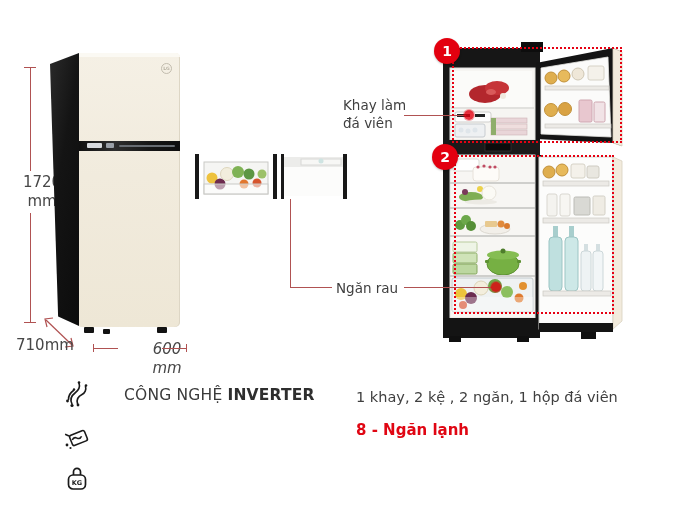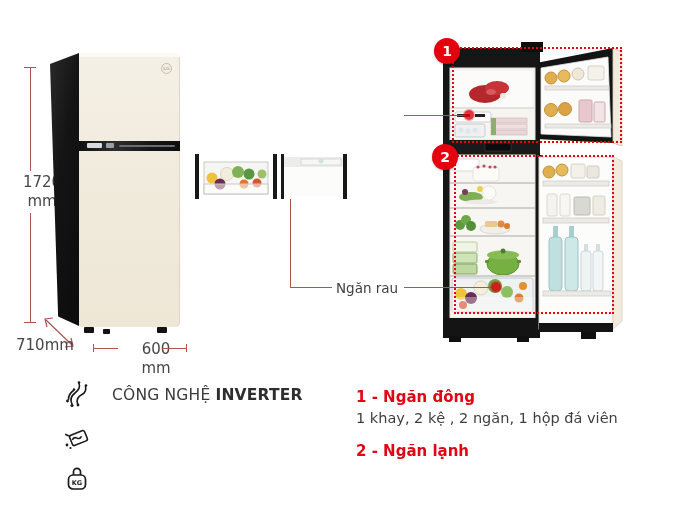--- a/index.html
+++ b/index.html
@@ -40,21 +40,21 @@
   .red-line{position:absolute;background:#b05252;}
   .red-dot{position:absolute;width:10px;height:10px;border-radius:50%;background:rgba(227,0,15,.8);box-shadow:0 0 0 1px rgba(227,0,15,.35);}
   .callout-text{position:absolute;font-size:13.5px;color:#3f3f3f;line-height:1.35;}
   .marker{position:absolute;width:26px;height:26px;border-radius:50%;background:#e3000f;color:#fff;
     font-size:14px;font-weight:bold;display:flex;align-items:center;justify-content:center;
     box-shadow:0 1px 2px rgba(0,0,0,.25);z-index:6;}
   .dot-rect{position:absolute;border:2px dotted #e60012;z-index:5;}
 
   
   .specs{position:absolute;left:62px;top:380px;display:flex;flex-direction:column;gap:12px;}
-  .spec-row{display:flex;align-items:center;gap:20px;height:30px;}
+  .spec-row{display:flex;align-items:center;gap:32px;height:30px;}
   .spec-icon{width:30px;height:30px;flex:0 0 30px;}
   .spec-text{font-size:15.5px;color:#3a3a3a;letter-spacing:.2px;white-space:nowrap;}
   .spec-text .val{font-weight:bold;margin-left:5px;color:#2e2e2e;}
 
   
   .legend{position:absolute;left:356px;top:388px;width:272px;}
   .legend-item{margin-bottom:14px;}
   .legend-title{color:#e00613;font-weight:bold;font-size:15px;margin-bottom:3px;}
   .legend-desc{font-size:14.5px;color:#3f3f3f;line-height:1.32;}
 </style>
@@ -88,21 +88,21 @@
 
   <svg class="abs" style="left:38px;top:312px;" width="44" height="44">
     <line x1="8" y1="8" x2="34" y2="33" stroke="#b05252" stroke-width="1.2"></line>
     <polyline points="15,6 7,7 9,15" fill="none" stroke="#b05252" stroke-width="1.2"></polyline>
     <polyline points="27,35 35,34 33,26" fill="none" stroke="#b05252" stroke-width="1.2"></polyline>
   </svg>
   <div class="dim-text" style="left:4px;top:336px;width:56px;text-align:left;">710mm</div>
 
   <div class="dim-line" style="left:93px;top:344px;width:1px;height:8px;"></div>
   <div class="dim-line" style="left:94px;top:348px;width:24px;height:1px;"></div>
-  <div class="dim-text" style="left:121px;top:340px;width:46px;">
+  <div class="dim-text" style="left:132px;top:340px;width:46px;font-style:italic;">
     <span>600</span><br>
     <span>mm</span>
   </div>
   <div class="dim-line" style="left:162px;top:348px;width:24px;height:1px;"></div>
   <div class="dim-line" style="left:186px;top:344px;width:1px;height:8px;"></div>
 
   <div class="thumb" style="left:195px;width:82px;">
     <span class="bar" style="left:0;width:4px;"></span>
     <span class="bar" style="right:0;width:4px;"></span>
     <svg width="82" height="45">
@@ -279,20 +279,24 @@
       <rect x="148" y="296" width="15" height="7" fill="#101010"></rect>
     </g>
   </svg>
 
   <div class="dot-rect" style="left:452px;top:47px;width:170px;height:96px;"></div>
   <div class="dot-rect" style="left:454px;top:155px;width:160px;height:159px;"></div>
 
   <div class="marker" style="left:434px;top:38px;">1</div>
   <div class="marker" style="left:432px;top:144px;">2</div>
 
+  <div class="callout-text" style="left:343px;top:96px;">
+    <span>Khay làm</span><br>
+    <span>đá viên</span>
+  </div>
   <div class="red-line" style="left:404px;top:115px;width:62px;height:1px;"></div>
   <div class="red-dot" style="left:464px;top:110px;"></div>
 
   <div class="red-line" style="left:290px;top:199px;width:1px;height:88px;"></div>
   <div class="red-line" style="left:290px;top:287px;width:42px;height:1px;"></div>
   <div class="callout-text" style="left:336px;top:279px;">Ngăn rau</div>
   <div class="red-line" style="left:404px;top:287px;width:88px;height:1px;"></div>
   <div class="red-dot" style="left:491px;top:282px;"></div>
 
   <div class="specs">
@@ -339,21 +343,20 @@
           <rect x="6.5" y="11" width="17" height="14" rx="4.5"></rect>
         </g>
         <text x="15" y="20.8" text-anchor="middle" font-size="6.5" font-weight="bold" font-family="DejaVu Sans, sans-serif" fill="#1a1a1a">KG</text>
       </svg>
     </div>
 
   </div>
 
   <div class="legend">
     <div class="legend-item">
-      <div class="legend-title">1 - Ngăn đông</div>
       <div class="legend-desc">1 khay, 2 kệ , 2 ngăn, 1 hộp đá viên</div>
     </div>
     <div class="legend-item">
-      <div class="legend-title">2 - Ngăn lạnh</div>
+      <div class="legend-title">8 - Ngăn lạnh</div>
     </div>
   </div>
 
 </div>
 
 </body></html>

